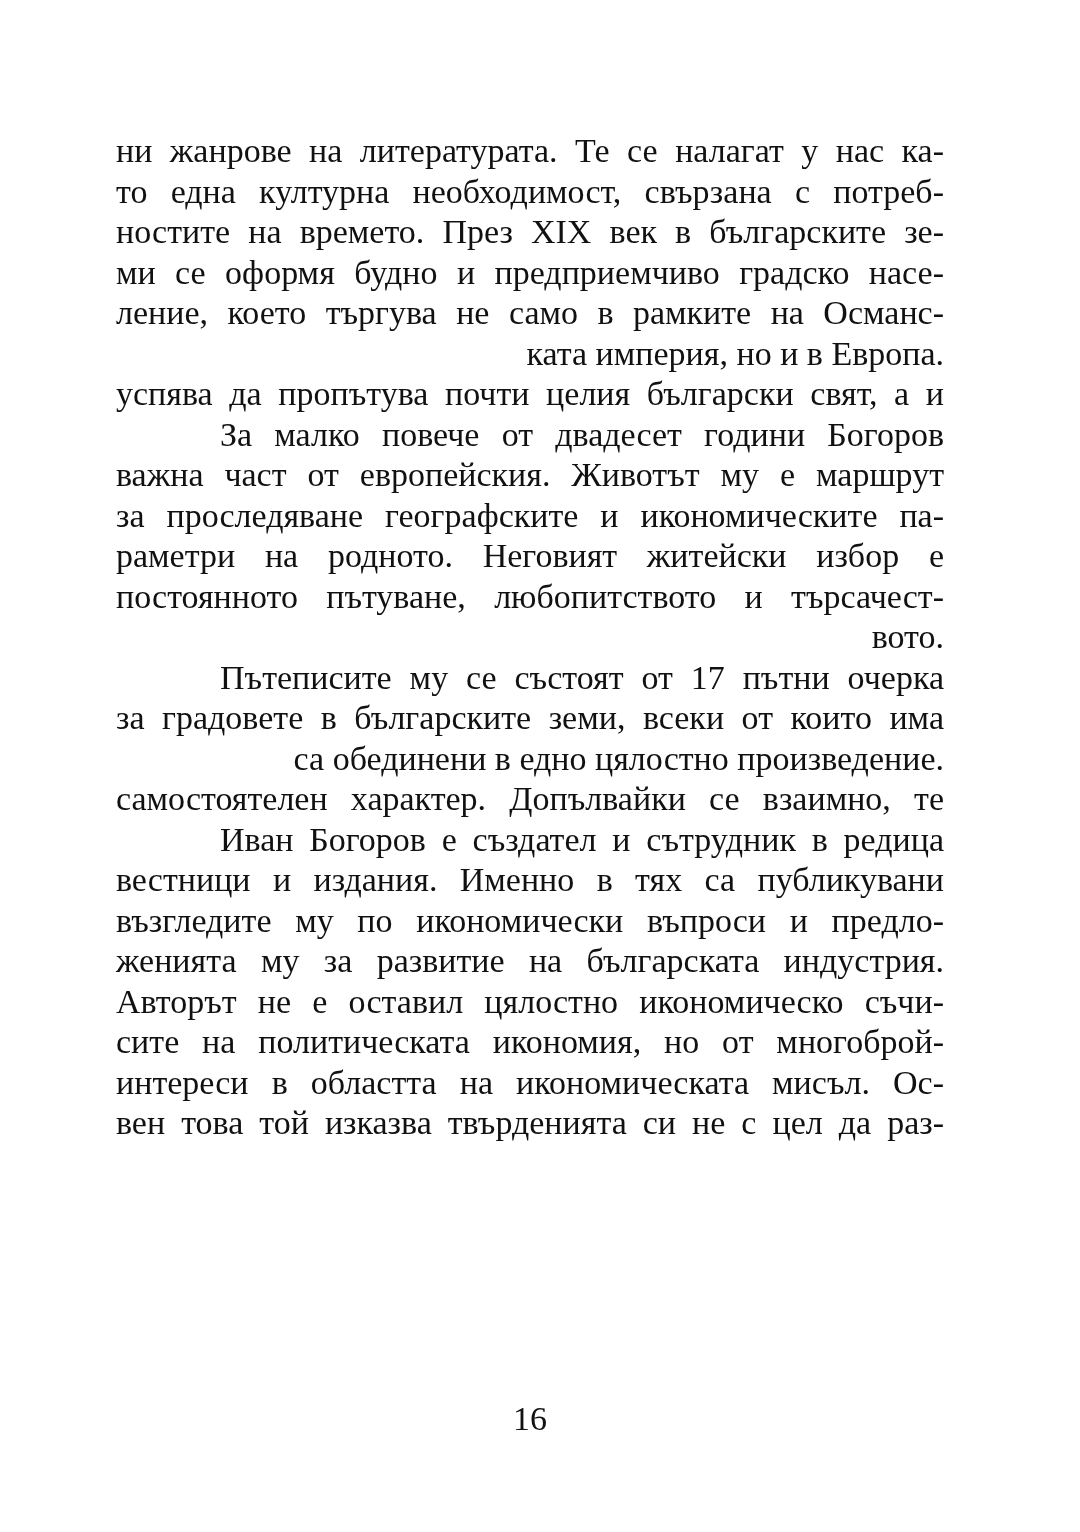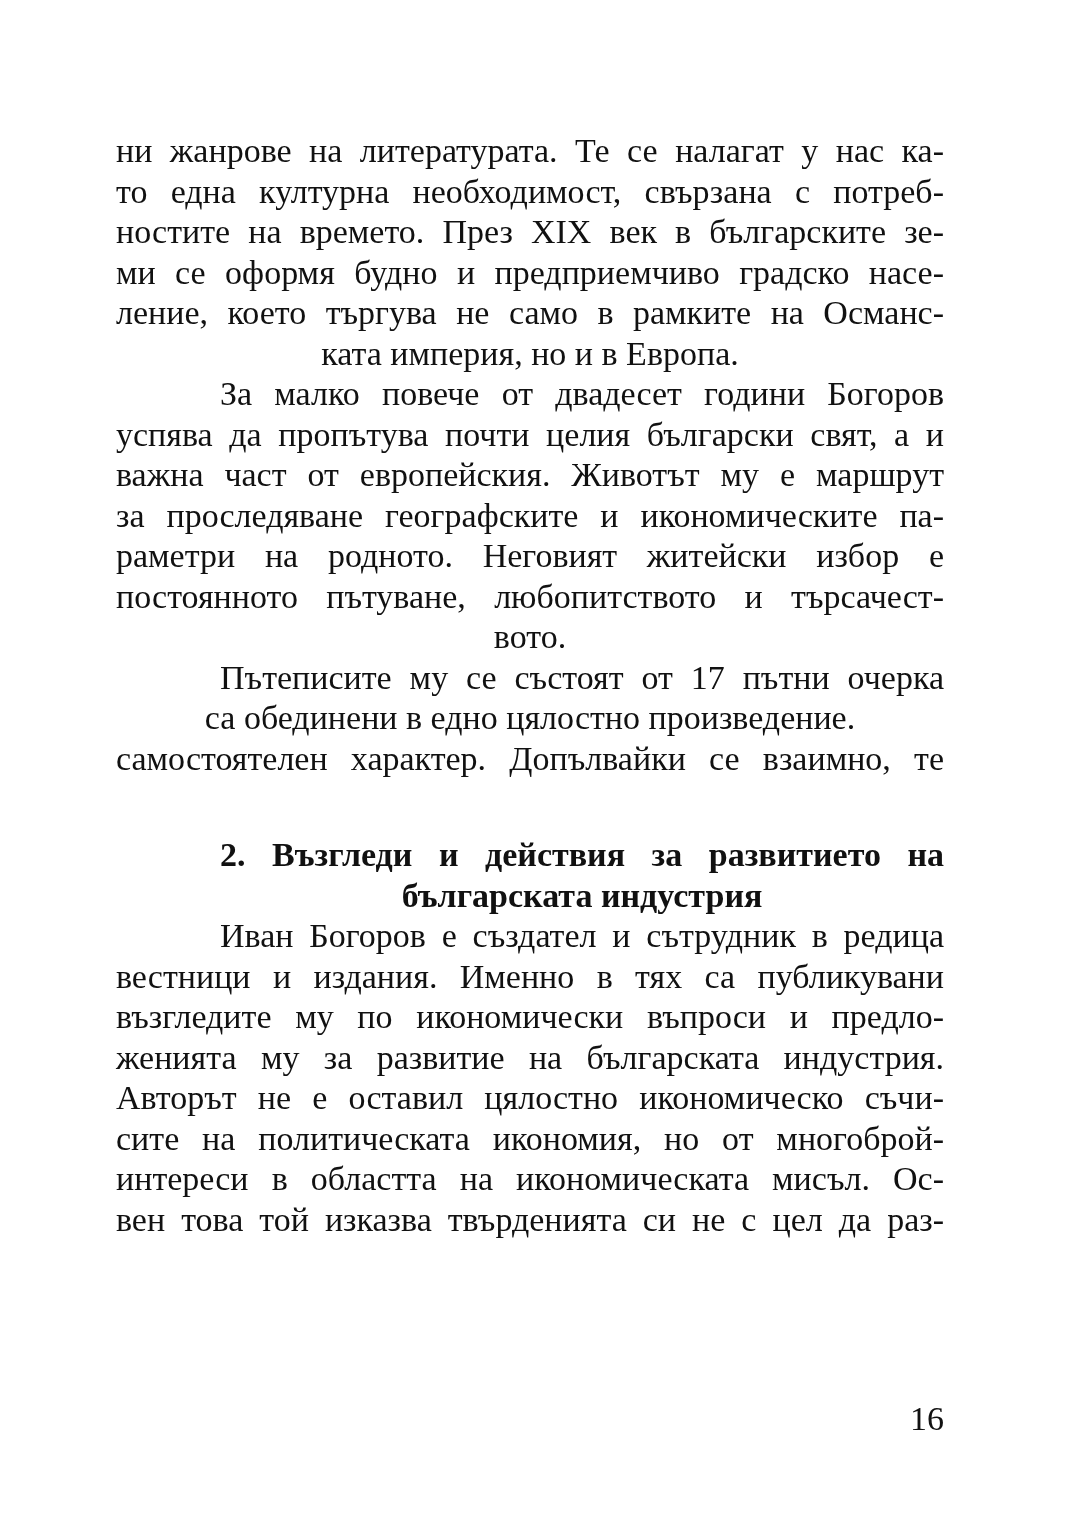--- a/index.html
+++ b/index.html
@@ -21,74 +21,71 @@
     left: 116px;
     top: 131px;
     width: 828px;
     font-size: 34px;
     line-height: 40.5px;
   }
   .line { width: 100%; white-space: normal; }
   
   .j { text-align: justify; text-align-last: justify; }
   
-  .l { text-align: center; }
+  .l { text-align: right; }
   
   .ind { text-indent: 104px; }
   .heading {
     margin-left: 104px;
     margin-top: 56px;
     font-weight: bold;
   }
   .heading .line { width: 724px; }
   .pagenum {
     position: absolute;
     left: 116px;
     top: 1399px;
     width: 828px;
-    text-align: right;
+    text-align: center;
     font-size: 34px;
     line-height: 40.5px;
   }
 </style>
 </head>
 <body>
 
 <div class="page">
   <div class="body-text">
 
     <div class="para">
       <div class="line j">ни жанрове на литературата. Те се налагат у нас ка-</div>
       <div class="line j">то една културна необходимост, свързана с потреб-</div>
       <div class="line j">ностите на времето. През XIX век в българските зе-</div>
       <div class="line j">ми се оформя будно и предприемчиво градско насе-</div>
       <div class="line j">ление, което търгува не само в рамките на Османс-</div>
       <div class="line l">ката империя, но и в Европа.</div>
     </div>
 
     <div class="para">
+      <div class="line j">успява да пропътува почти целия български свят, а и</div>
       <div class="line j ind">За малко повече от двадесет години Богоров</div>
-      <div class="line j">успява да пропътува почти целия български свят, а и</div>
       <div class="line j">важна част от европейския. Животът му е маршрут</div>
       <div class="line j">за проследяване географските и икономическите па-</div>
       <div class="line j">раметри на родното. Неговият житейски избор е</div>
       <div class="line j">постоянното пътуване, любопитството и търсачест-</div>
       <div class="line l">вото.</div>
     </div>
 
     <div class="para">
       <div class="line j ind">Пътеписите му се състоят от 17 пътни очерка</div>
+      <div class="line j">за градовете в българските земи, всеки от които има</div>
       <div class="line l">са обединени в едно цялостно произведение.</div>
       <div class="line j">самостоятелен характер. Допълвайки се взаимно, те</div>
     </div>
 
-    <div class="heading">
-      <div class="line j">2. Възгледи и действия за развитието на</div>
-      <div class="line l">българската индустрия</div>
-    </div>
 
     <div class="para">
       <div class="line j ind">Иван Богоров е създател и сътрудник в редица</div>
       <div class="line j">вестници и издания. Именно в тях са публикувани</div>
       <div class="line j">възгледите му по икономически въпроси и предло-</div>
       <div class="line j">женията му за развитие на българската индустрия.</div>
       <div class="line j">Авторът не е оставил цялостно икономическо съчи-</div>
       <div class="line j">сите на политическата икономия, но от многоброй-</div>
       <div class="line j">интереси в областта на икономическата мисъл. Ос-</div>
       <div class="line j">вен това той изказва твърденията си не с цел да раз-</div>

